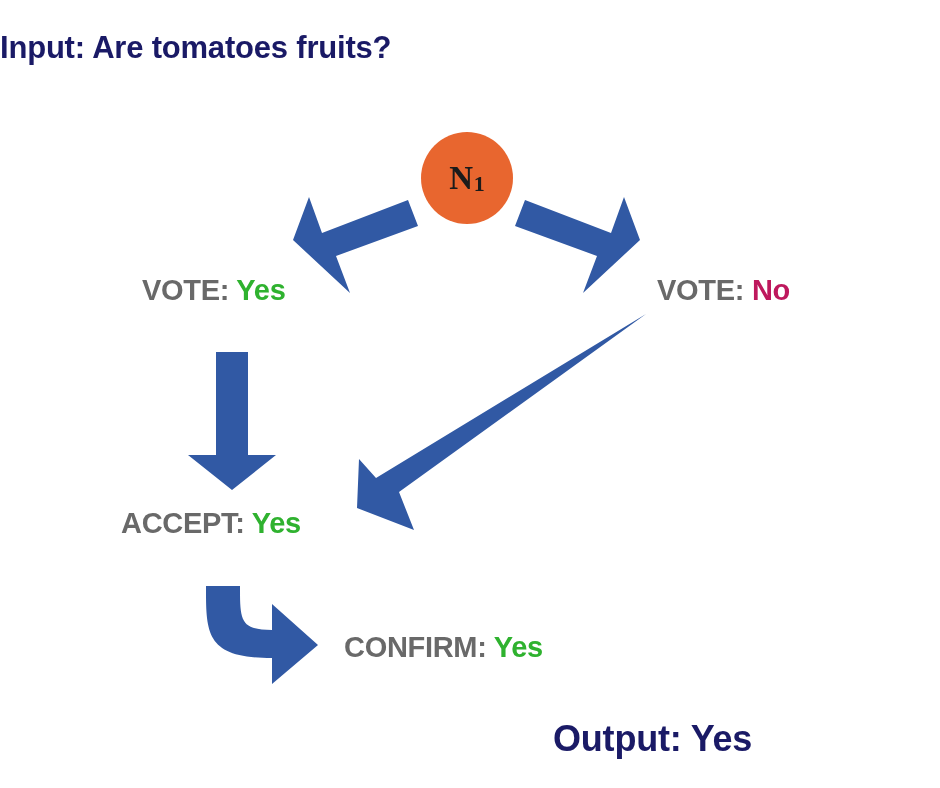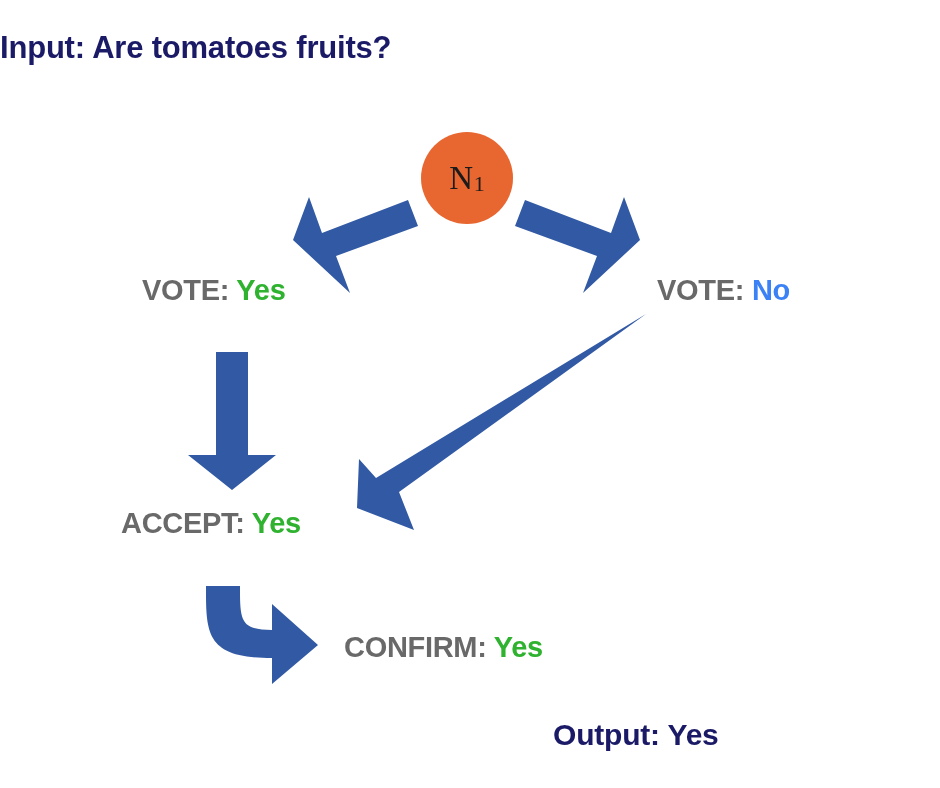--- a/index.html
+++ b/index.html
@@ -36,36 +36,37 @@
     font-size: 31px;
     font-weight: bold;
     color: #1A1A66;
     letter-spacing: -0.2px;
     white-space: nowrap;
   }
   #page-title { top: 30px; }
 
   .output-text {
     position: absolute;
-    font-size: 30px;
+    font-size: 36px;
     font-weight: bold;
     color: #1A1A66;
     white-space: nowrap;
     letter-spacing: -0.2px;
   }
   #output-label { left: 553px; top: 718px; }
 
   
   .node-circle {
     position: absolute;
     border-radius: 50%;
     background: #E8662F;
     display: flex;
     align-items: center;
     justify-content: center;
+    font-weight: bold;
   }
   #node-n1 {
     left: 421px;
     top: 132px;
     width: 92px;
     height: 92px;
   }
   .node-label {
     font-family: "Liberation Serif", serif;
     font-size: 33px;
@@ -87,21 +88,21 @@
     font-size: 29px;
     font-weight: bold;
     white-space: nowrap;
     color: #696969;
     letter-spacing: -0.3px;
   }
   .step-label .val {
     font-weight: bold;
   }
   .val-yes { color: #2FB22F; }
-  .val-no  { color: #3b82f6; }
+  .val-no  { color: #be185d; }
 
   #label-vote-yes    { left: 142px; top: 274px; }
   #label-vote-no     { left: 657px; top: 274px; }
   #label-accept-yes  { left: 100px; top: 507px; margin-left: 21px; }
   #label-confirm-yes { left: 344px; top: 631px; }
 </style>
 </head>
 <body>
 
 <div id="canvas">

